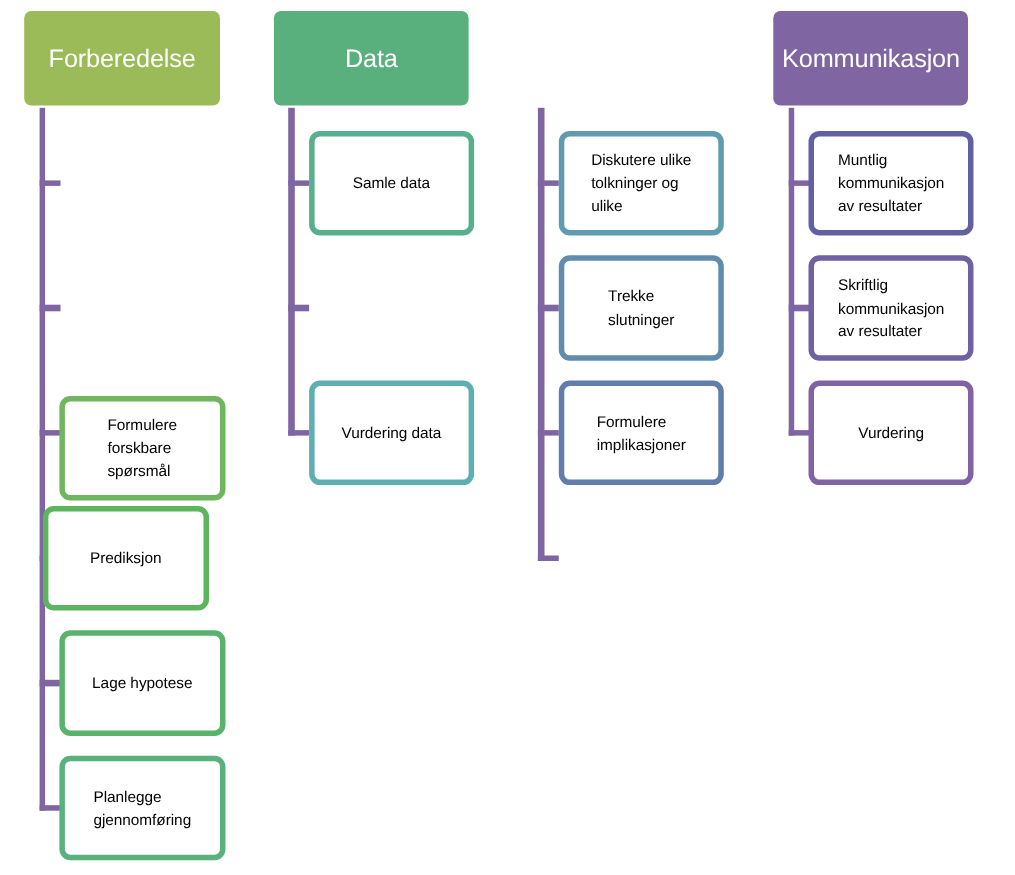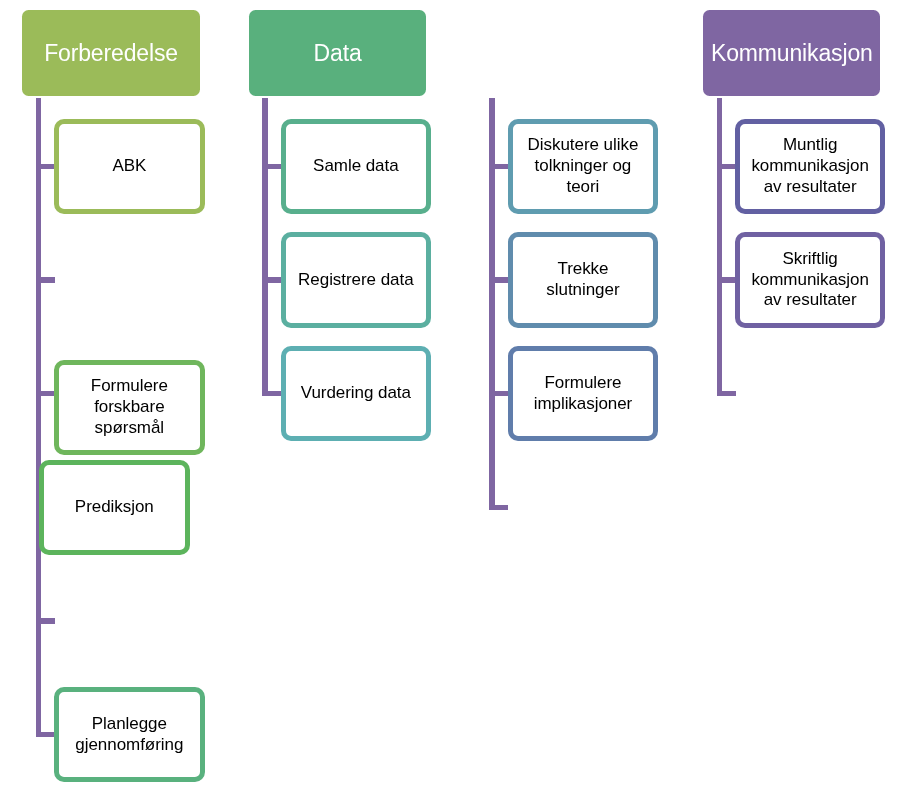--- a/index.html
+++ b/index.html
@@ -5,97 +5,92 @@
   html,body{margin:0;padding:0;}
   body{width:923px;height:795px;background:#ffffff;overflow:hidden;
        font-family:"Liberation Sans",sans-serif;}
   #stage{position:relative;width:923px;height:685px;background:#ffffff;}
   .branch{position:absolute;left:0;top:0;width:100%;height:100%;}
   .header{position:absolute;border-radius:6.5px;color:#ffffff;
           display:flex;align-items:center;justify-content:center;
           font-size:23px;letter-spacing:-0.15px;line-height:26px;white-space:nowrap;}
   .node{position:absolute;background:#ffffff;border-style:solid;border-radius:10px;
         box-sizing:border-box;display:flex;align-items:center;justify-content:center;
-        text-align:center;color:#000000;font-size:17px;letter-spacing:-0.05px;
+        text-align:left;color:#000000;font-size:14px;letter-spacing:-0.05px;
         line-height:20.9px;}
   .node-text{display:block;padding:0 3px;}
   .tline{display:block;white-space:nowrap;}
   .trunk,.stub{position:absolute;background:#7F66A2;}
 </style>
 </head>
 <body>
 
 <div id="stage">
   <div class="branch">
     <div class="header" style="left:22.4px;top:9.5px;width:177.3px;height:86.8px;background:#9BBB59">
       <span>Forberedelse</span>
     </div>
     <div class="trunk" style="left:35.75px;top:97.5px;width:5.4px;height:639.75px"></div>
     <div class="stub" style="left:35.75px;top:163.65px;width:19.1px;height:5.4px"></div>
-    <div class="node" style="left:54.05px;top:118.7px;width:150.6px;height:95.3px;border-width:5px;border-color:#9BBB59">
-      <span class="node-text">
-        <span class="tline">ABK</span>
-      </span>
-    </div>
     <div class="stub" style="left:35.75px;top:277.29px;width:19.1px;height:5.4px"></div>
     <div class="stub" style="left:35.75px;top:390.93px;width:19.1px;height:5.4px"></div>
     <div class="node" style="left:54.05px;top:360px;width:150.6px;height:95.3px;border-width:5px;border-color:#6FB65C">
       <span class="node-text">
         <span class="tline">Formulere</span>
         <span class="tline">forskbare</span>
         <span class="tline">spørsmål</span>
       </span>
     </div>
     <div class="stub" style="left:35.75px;top:504.57px;width:19.1px;height:5.4px"></div>
     <div class="node" style="left:39px;top:459.62px;width:150.6px;height:95.3px;border-width:5px;border-color:#5CB45C">
       <span class="node-text">
         <span class="tline">Prediksjon</span>
       </span>
     </div>
     <div class="stub" style="left:35.75px;top:618.21px;width:19.1px;height:5.4px"></div>
+    <div class="node" style="left:54.05px;top:573.26px;width:150.6px;height:95.3px;border-width:5px;border-color:#59B36C">
+      <span class="node-text">
+        <span class="tline">Lage hypotese</span>
+      </span>
+    </div>
     <div class="stub" style="left:35.75px;top:731.85px;width:19.1px;height:5.4px"></div>
     <div class="node" style="left:54.05px;top:686.9px;width:150.6px;height:95.3px;border-width:5px;border-color:#59B17E">
       <span class="node-text">
         <span class="tline">Planlegge</span>
         <span class="tline">gjennomføring</span>
       </span>
     </div>
   </div>
   <div class="branch">
     <div class="header" style="left:248.9px;top:9.5px;width:177.3px;height:86.8px;background:#59B07D">
       <span>Data</span>
     </div>
     <div class="trunk" style="left:262.25px;top:97.5px;width:5.4px;height:298.83px"></div>
     <div class="stub" style="left:262.25px;top:163.65px;width:19.1px;height:5.4px"></div>
     <div class="node" style="left:280.55px;top:118.7px;width:150.6px;height:95.3px;border-width:5px;border-color:#58AF8D">
       <span class="node-text">
         <span class="tline">Samle data</span>
       </span>
     </div>
     <div class="stub" style="left:262.25px;top:277.29px;width:19.1px;height:5.4px"></div>
-    <div class="node" style="left:280.55px;top:232.34px;width:150.6px;height:95.3px;border-width:5px;border-color:#5BAFA0">
-      <span class="node-text">
-        <span class="tline">Registrere data</span>
-      </span>
-    </div>
     <div class="stub" style="left:262.25px;top:390.93px;width:19.1px;height:5.4px"></div>
     <div class="node" style="left:280.55px;top:345.98px;width:150.6px;height:95.3px;border-width:5px;border-color:#5DAFB2">
       <span class="node-text">
         <span class="tline">Vurdering data</span>
       </span>
     </div>
   </div>
   <div class="branch">
     <div class="trunk" style="left:489.35px;top:97.5px;width:5.4px;height:412.47px"></div>
     <div class="stub" style="left:489.35px;top:163.65px;width:19.1px;height:5.4px"></div>
     <div class="node" style="left:507.65px;top:118.7px;width:150.6px;height:95.3px;border-width:5px;border-color:#5F9CB0">
       <span class="node-text">
         <span class="tline">Diskutere ulike</span>
         <span class="tline">tolkninger og</span>
-        <span class="tline">teori</span>
+        <span class="tline">ulike</span>
       </span>
     </div>
     <div class="stub" style="left:489.35px;top:277.29px;width:19.1px;height:5.4px"></div>
     <div class="node" style="left:507.65px;top:232.34px;width:150.6px;height:95.3px;border-width:5px;border-color:#608CAD">
       <span class="node-text">
         <span class="tline">Trekke</span>
         <span class="tline">slutninger</span>
       </span>
     </div>
     <div class="stub" style="left:489.35px;top:390.93px;width:19.1px;height:5.4px"></div>
@@ -122,14 +117,19 @@
     </div>
     <div class="stub" style="left:716.55px;top:277.29px;width:19.1px;height:5.4px"></div>
     <div class="node" style="left:734.85px;top:232.34px;width:150.6px;height:95.3px;border-width:5px;border-color:#7061A2">
       <span class="node-text">
         <span class="tline">Skriftlig</span>
         <span class="tline">kommunikasjon</span>
         <span class="tline">av resultater</span>
       </span>
     </div>
     <div class="stub" style="left:716.55px;top:390.93px;width:19.1px;height:5.4px"></div>
+    <div class="node" style="left:734.85px;top:345.98px;width:150.6px;height:95.3px;border-width:5px;border-color:#7F63A2">
+      <span class="node-text">
+        <span class="tline">Vurdering</span>
+      </span>
+    </div>
   </div>
 </div>
 
 </body></html>

